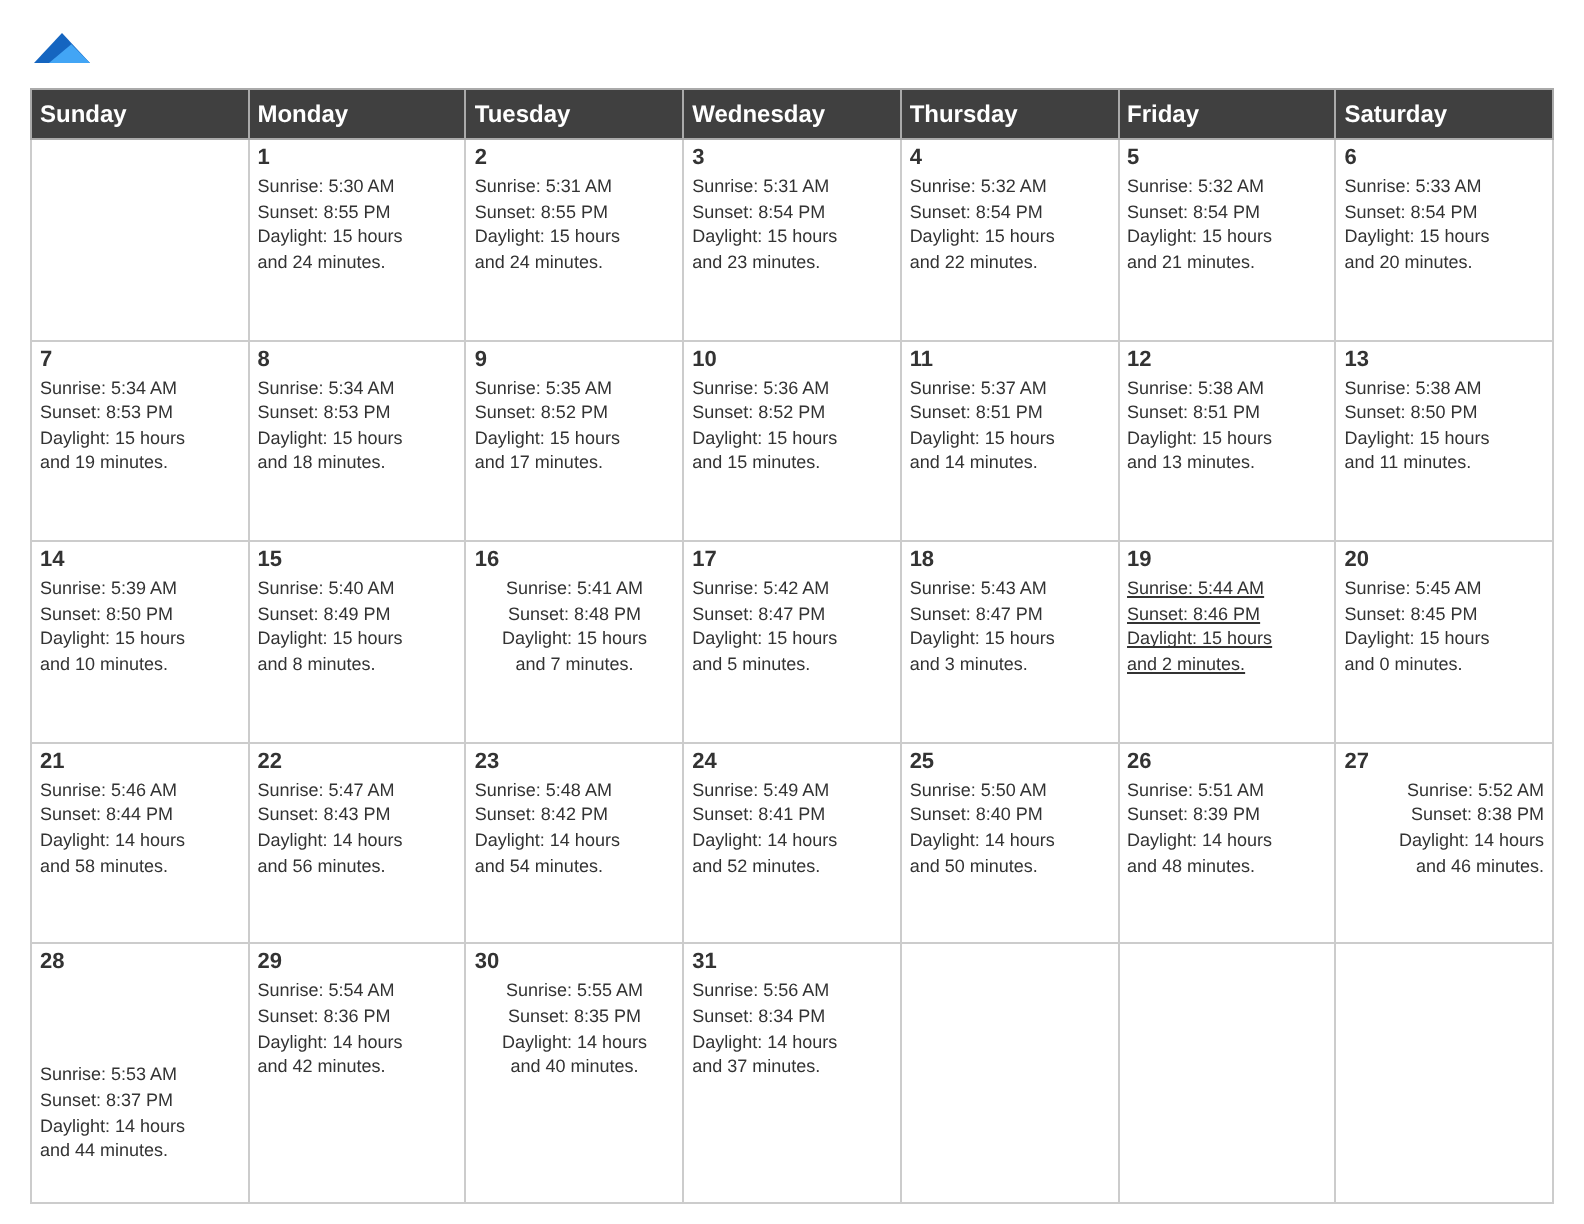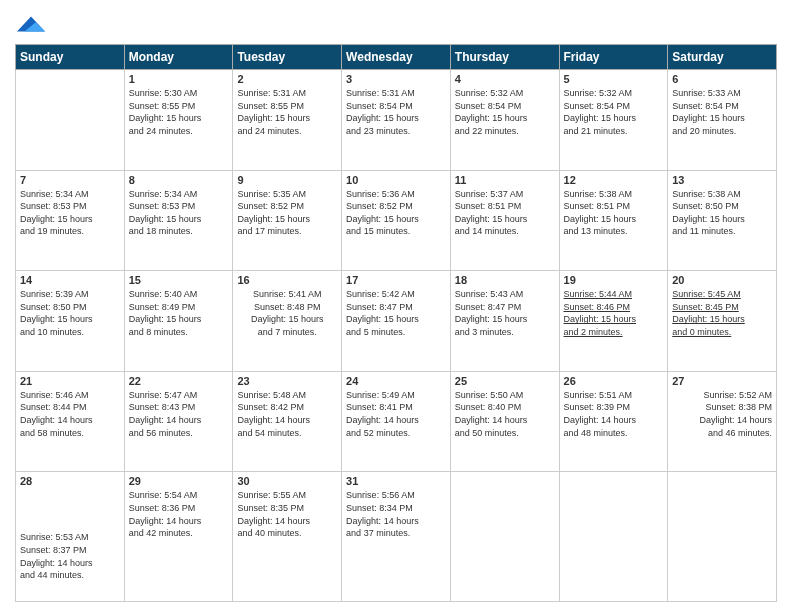--- a/index.html
+++ b/index.html
@@ -52,21 +52,21 @@
     .location-title {
       font-size: 15px;
       color: #555;
     }
     table {
       width: 100%;
       border-collapse: collapse;
       flex: 1;
     }
     th {
-      background: #0c4a6e;
+      background: #404040;
       color: #fff;
       font-size: 12px;
       padding: 5px 4px;
       text-align: left;
       border: 1px solid #aaa;
     }
     td {
       border: 1px solid #ccc;
       vertical-align: top;
       padding: 3px 4px;
@@ -269,21 +269,21 @@
           </td>
           <td>
             <span class="day-num">19</span>
             <div class="day-info" style="white-space: pre-line; text-decoration: underline;">Sunrise: 5:44 AM
 Sunset: 8:46 PM
 Daylight: 15 hours
 and 2 minutes.</div>
           </td>
           <td>
             <span class="day-num">20</span>
-            <div class="day-info" style="white-space: pre-line; text-decoration: underline;">Sunrise: 5:45 AM
+            <div class="day-info" style="white-space: pre-line;">Sunrise: 5:45 AM
 Sunset: 8:45 PM
 Daylight: 15 hours
 and 0 minutes.</div>
           </td>
         </tr>
         <tr class="week-row">
           <td>
             <span class="day-num">21</span>
             <div class="day-info" style="white-space: pre-line;">Sunrise: 5:46 AM
 Sunset: 8:44 PM
@@ -343,21 +343,21 @@
           </td>
           <td>
             <span class="day-num">29</span>
             <div class="day-info" style="white-space: pre-line;">Sunrise: 5:54 AM
 Sunset: 8:36 PM
 Daylight: 14 hours
 and 42 minutes.</div>
           </td>
           <td>
             <span class="day-num">30</span>
-            <div class="day-info" style="white-space: pre-line;">Sunrise: 5:55 AM
+            <div class="day-info" style="white-space: pre-line; text-align: center;">Sunrise: 5:55 AM
 Sunset: 8:35 PM
 Daylight: 14 hours
 and 40 minutes.</div>
           </td>
           <td>
             <span class="day-num">31</span>
             <div class="day-info" style="white-space: pre-line;">Sunrise: 5:56 AM
 Sunset: 8:34 PM
 Daylight: 14 hours
 and 37 minutes.</div>

